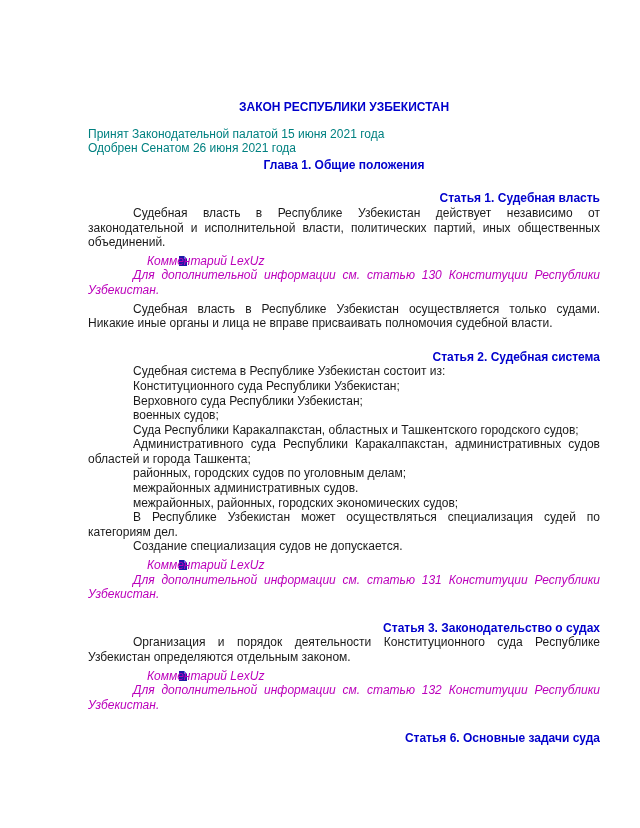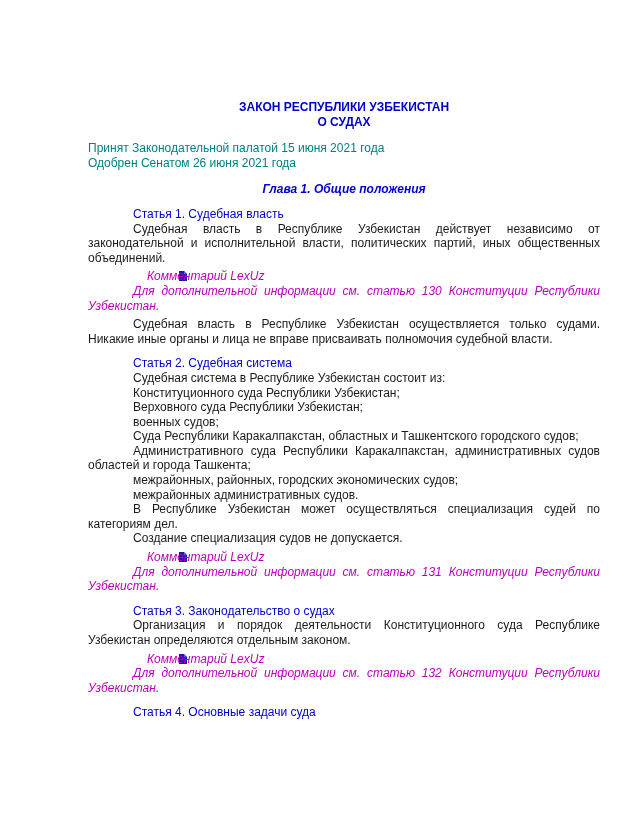--- a/index.html
+++ b/index.html
@@ -25,28 +25,28 @@
     color: var(--c-heading, #0000cc);
   }
   .t-meta {
     color: var(--c-meta, #008080);
   }
   .gap-top { margin-top: 12px; }
   .t-chapter {
     text-align: center;
     font-weight: bold;
     color: var(--c-heading, #0000cc);
-    margin-top: 12px;
-    font-style: italic;
+    margin-top: 2px;
   }
   .t-article {
-    font-weight: normal;
+    font-weight: bold;
     color: var(--c-heading, #0000cc);
     text-indent: 45px;
-    margin-top: 10px;
+    margin-top: 19px;
+    text-align: right;
   }
   .t-body {
     text-align: justify;
     text-indent: 45px;
   }
   .t-comment {
     text-indent: 45px;
     margin-top: 4px;
   }
   .comment-link {
@@ -70,21 +70,20 @@
     margin-bottom: 4px;
     cursor: pointer;
   }
 </style>
 </head>
 <body>
 
 <div class="page">
 
   <p class="t-title">ЗАКОН РЕСПУБЛИКИ УЗБЕКИСТАН</p>
-  <p class="t-title">О СУДАХ</p>
 
   <p class="t-meta gap-top">Принят Законодательной палатой 15 июня 2021 года</p>
   <p class="t-meta">Одобрен Сенатом 26 июня 2021 года</p>
 
   <p class="t-chapter">Глава 1. Общие положения</p>
 
   <p class="t-article">Статья 1. Судебная власть</p>
   <p class="t-body">Судебная власть в Республике Узбекистан действует независимо от законодательной и исполнительной власти, политических партий, иных общественных объединений.</p>
 
   <p class="t-comment">
@@ -99,22 +98,23 @@
 
   <p class="t-body">Судебная власть в Республике Узбекистан осуществляется только судами. Никакие иные органы и лица не вправе присваивать полномочия судебной власти.</p>
 
   <p class="t-article">Статья 2. Судебная система</p>
   <p class="t-body">Судебная система в Республике Узбекистан состоит из:</p>
   <p class="t-body">Конституционного суда Республики Узбекистан;</p>
   <p class="t-body">Верховного суда Республики Узбекистан;</p>
   <p class="t-body">военных судов;</p>
   <p class="t-body">Суда Республики Каракалпакстан, областных и Ташкентского городского судов;</p>
   <p class="t-body">Административного суда Республики Каракалпакстан, административных судов областей и города Ташкента;</p>
+  <p class="t-body">районных, городских судов по уголовным делам;</p>
+  <p class="t-body">межрайонных административных судов.</p>
   <p class="t-body">межрайонных, районных, городских экономических судов;</p>
-  <p class="t-body">межрайонных административных судов.</p>
   <p class="t-body">В Республике Узбекистан может осуществляться специализация судей по категориям дел.</p>
   <p class="t-body">Создание специализация судов не допускается.</p>
 
   <p class="t-comment">
     <span class="lexuz-icon">
       <svg viewBox="0 0 10 10" width="10" height="10">
           <path d="M1 0 h5 l3 3 v7 h-8 z" fill="#1a1aa6"></path>
           <path d="M6 0 l3 3 h-3 z" fill="#6a6ae0"></path>
         </svg>
     </span><a class="comment-link">Комментарий LexUz</a>
@@ -127,15 +127,15 @@
   <p class="t-comment">
     <span class="lexuz-icon">
       <svg viewBox="0 0 10 10" width="10" height="10">
           <path d="M1 0 h5 l3 3 v7 h-8 z" fill="#1a1aa6"></path>
           <path d="M6 0 l3 3 h-3 z" fill="#6a6ae0"></path>
         </svg>
     </span><a class="comment-link">Комментарий LexUz</a>
   </p>
   <p class="t-ref">Для дополнительной информации см. статью 132 Конституции Республики Узбекистан.</p>
 
-  <p class="t-article">Статья 4. Основные задачи суда</p>
+  <p class="t-article">Статья 6. Основные задачи суда</p>
 
 </div>
 
 </body></html>

